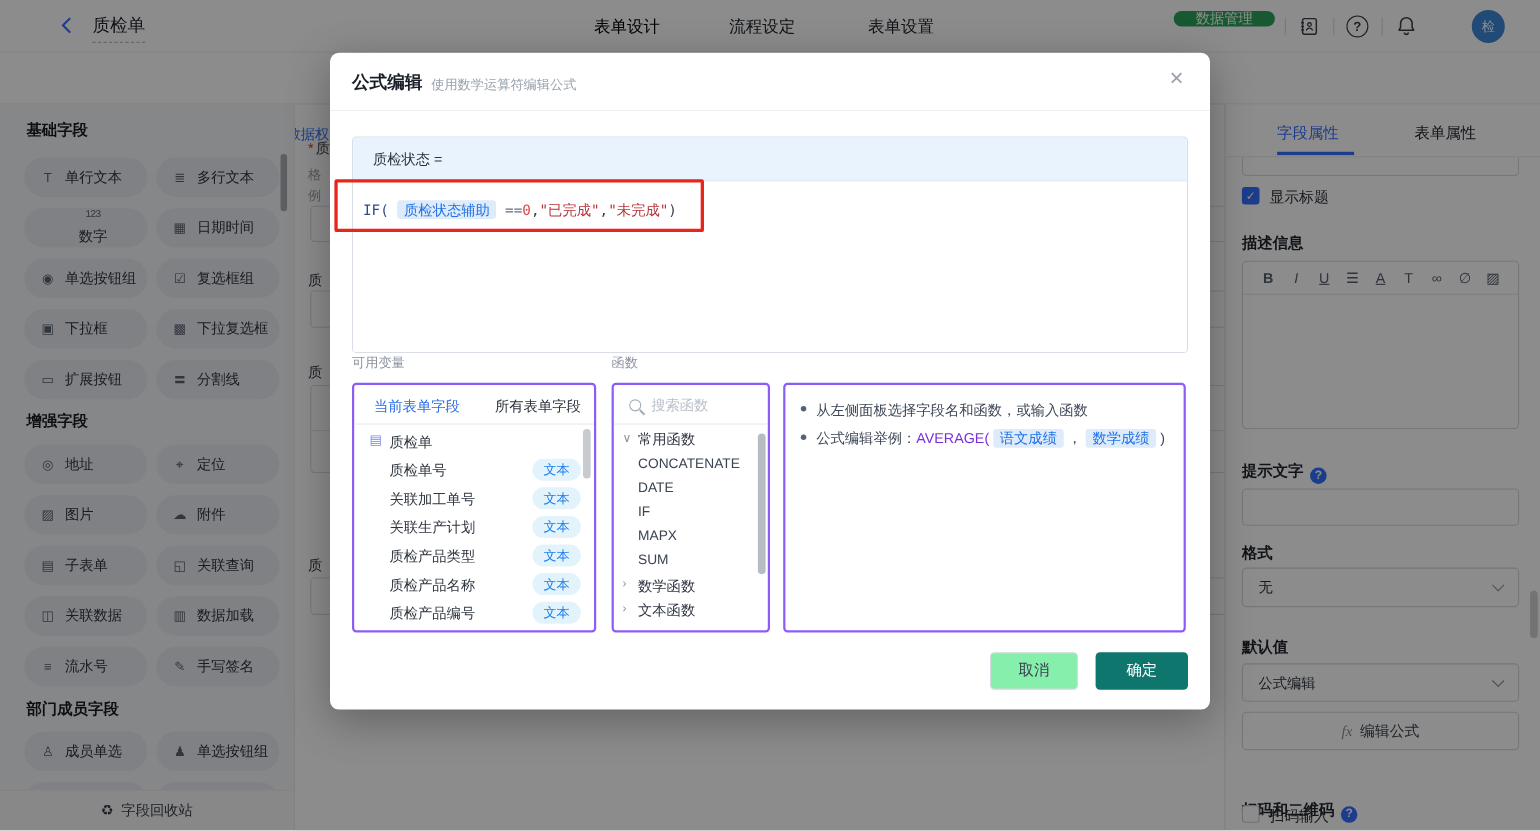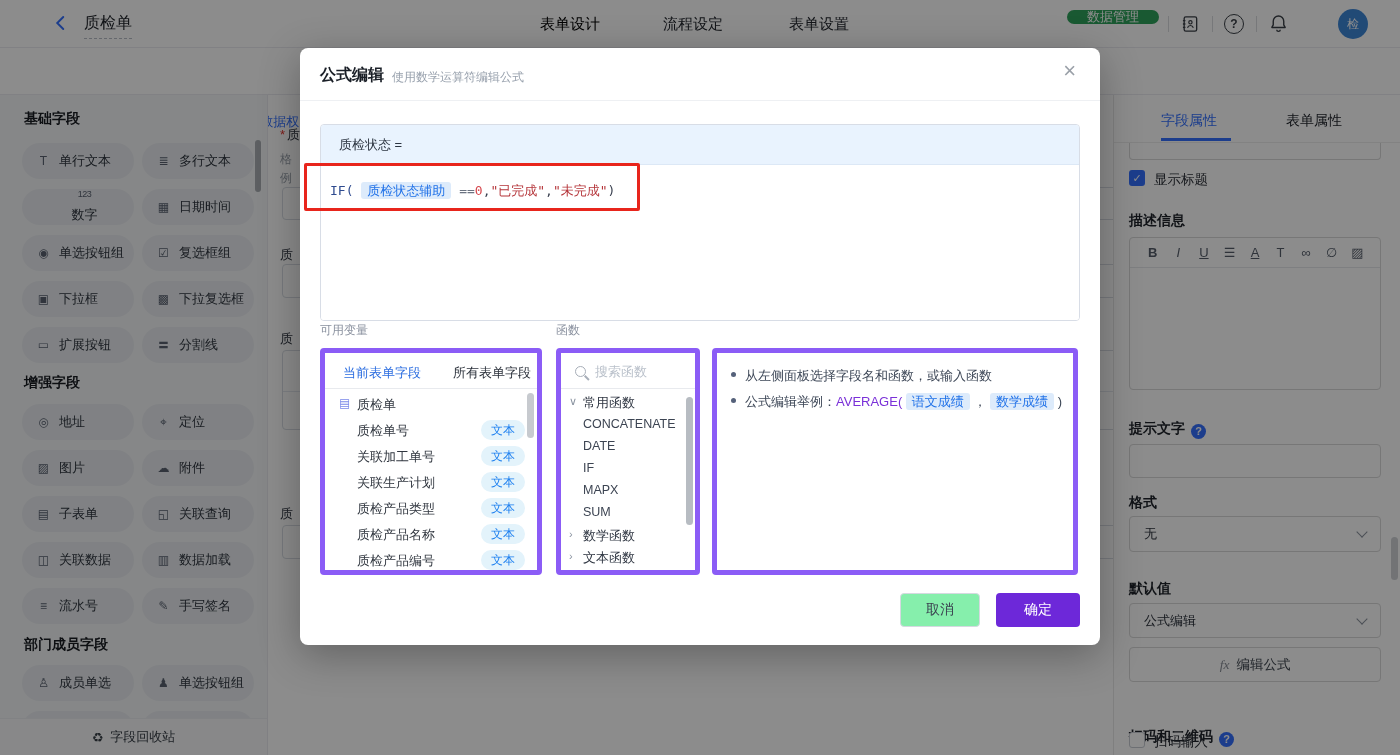--- a/index.html
+++ b/index.html
@@ -60,40 +60,40 @@
   .fx-body { position:absolute; left:0; top:40px; width:100%; height:156px; background:#fff; font-family:"DejaVu Sans Mono",monospace; font-size:13px; }
   .fx-line { position:absolute; left:9px; top:17px; white-space:nowrap; }
   .tok { background:#ddebfb; color:#2172e8; border-radius:3px; padding:1px 6px; font-family:"Liberation Sans",sans-serif; }
   .c-fn { color:#2f4b8f; }
   .c-op { color:#6a7280; }
   .c-num { color:#d6494f; }
   .c-pun { color:#3a4150; }
   .c-str { color:#b5353a; }
 
   .p-label { position:absolute; top:274px; font-size:12px; color:#8a919f; }
-  .panel { position:absolute; top:300px; height:227px; border:5px solid #8b5cf6; border-radius:4px; background:#fff; overflow:hidden; }
+  .panel { position:absolute; top:300px; height:227px; border:2px solid #8b5cf6; border-radius:4px; background:#fff; overflow:hidden; }
   .v-tab { position:absolute; top:11px; font-size:13px; color:#2b313b; cursor:pointer; }
   .v-tab.active { color:#2b6de0; }
   .tree-row { position:absolute; left:0; width:100%; height:26px; }
   .tree-name { position:absolute; left:32px; top:5px; font-size:13px; color:#30363f; }
   .badge { position:absolute; right:12px; top:3px; width:44px; height:20px; background:#e3f3fb; color:#1e80f0; border-radius:10px; font-size:12px; display:flex; align-items:center; justify-content:center; }
   .fn-item { position:absolute; left:22px; font-size:12.5px; color:#3c4452; }
   .fn-group { position:absolute; left:22px; font-size:13px; color:#2f3642; }
   .caret { position:absolute; left:8px; font-size:11px; color:#8a93a0; }
   .scrollthumb { position:absolute; border-radius:4px; }
   .search-ic { width:11px; height:11px; border:1.5px solid #a7aeb8; border-radius:50%; position:absolute; left:14px; top:13px; }
   .search-ic::after { content:""; position:absolute; width:6px; height:1.5px; background:#a7aeb8; transform:rotate(45deg); right:-5px; bottom:-2px; }
 
   .help-row { position:absolute; left:14px; font-size:13px; color:#3d4757; white-space:nowrap; }
   .dot { display:inline-block; width:5px; height:5px; border-radius:50%; background:#55617a; vertical-align:3px; margin-right:9px; }
   .c-avg { color:#7a30d8; }
 
   .btn { position:absolute; height:34px; border-radius:4px; display:flex; align-items:center; justify-content:center; font-size:14px; cursor:pointer; }
   .btn.ghost { background:#86efac; border:1px solid #d5d9e0; color:#3a4150; }
-  .btn.primary { background:#6d28d9; color:#fff; }
+  .btn.primary { background:#0f766e; color:#fff; }
 
   .red-box { position:absolute; left:304px; top:163px; width:336px; height:48px; border:3px solid #e8251c; z-index:60; border-radius:2px; }
 
   .ed-icons { position:absolute; left:0; top:0; width:100%; height:30px; border-bottom:1px solid #e6e8ec; display:flex; align-items:center; padding:0 10px; gap:0; }
   .ed-icons span { flex:1; text-align:center; font-size:13px; color:#565e6b; }
 </style>
 </head>
 <body>
 
 <div id="app">

